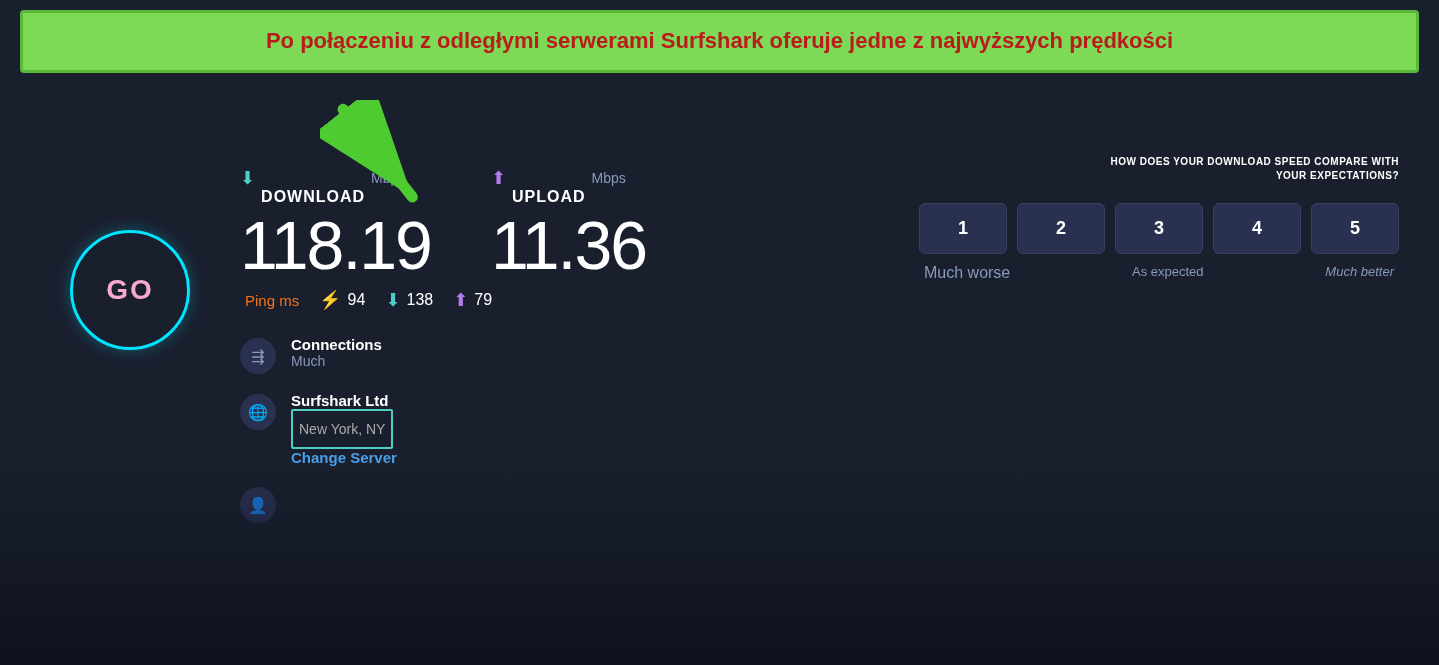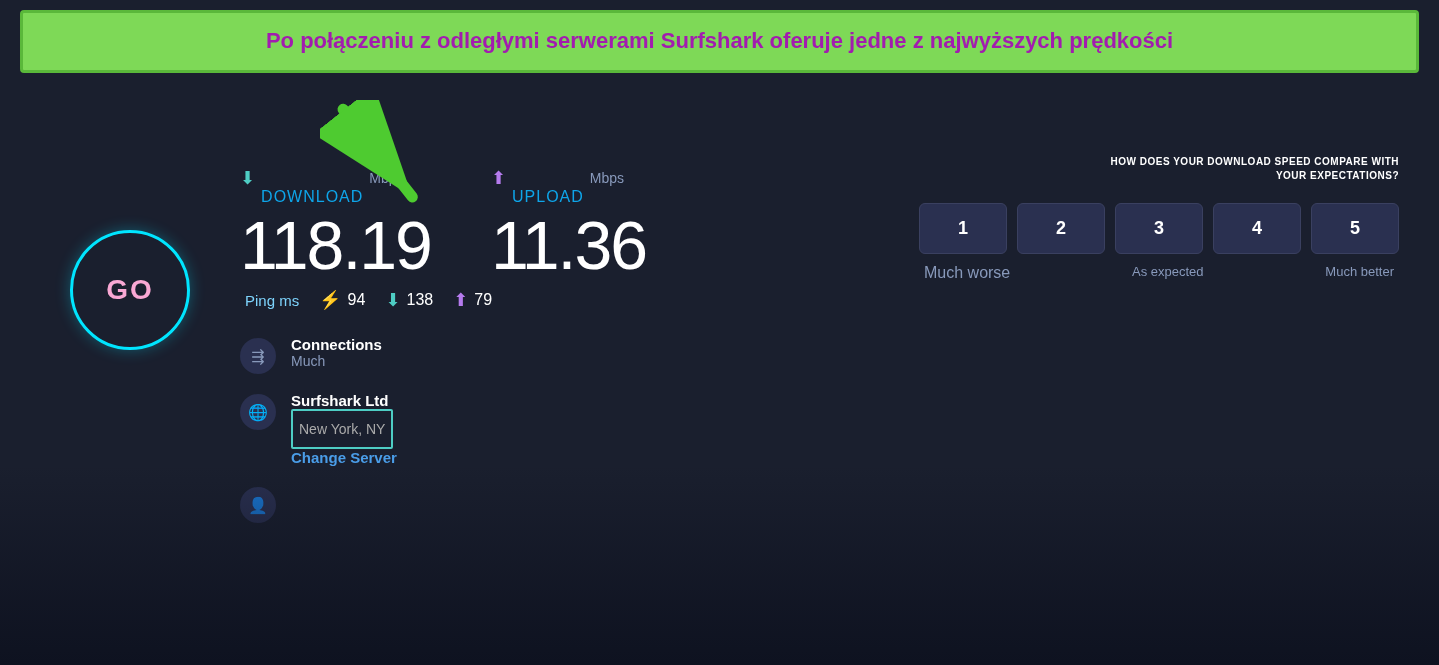--- a/index.html
+++ b/index.html
@@ -19,21 +19,21 @@
       padding: 14px 30px;
       text-align: center;
       position: absolute;
       top: 10px;
       left: 20px;
       right: 20px;
       border-radius: 4px;
       z-index: 10;
     }
     .banner-text {
-      color: #a21caf;
+      color: #b91c1c;
       font-size: 22px;
       font-weight: 900;
       line-height: 1.3;
     }
 
     
     .arrow-container {
       position: absolute;
       top: 100px;
       left: 320px;
@@ -106,23 +106,23 @@
     .speed-label {
       display: flex;
       align-items: center;
       gap: 6px;
       margin-bottom: 5px;
     }
     .speed-label-icon {
       font-size: 18px;
     }
     .speed-label-text {
-      color: #0ea5e9;
+      color: #ffffff;
       font-size: 16px;
-      font-weight: 400;
+      font-weight: 700;
       letter-spacing: 1px;
       margin-top: 38px;
     }
     .speed-label-unit {
       color: #8899bb;
       font-size: 14px;
       font-weight: 400;
     }
 
     .speed-value {
@@ -140,21 +140,21 @@
 
     
     .ping-row {
       display: flex;
       align-items: center;
       gap: 20px;
       margin-top: 10px;
       padding-left: 5px;
     }
     .ping-label {
-      color: #7dd3fc;
+      color: #f97316;
       font-size: 15px;
     }
     .ping-item {
       display: flex;
       align-items: center;
       gap: 6px;
       color: #ffffff;
       font-size: 16px;
     }
     .ping-icon-yellow { color: #f0c040; font-size: 18px; }
@@ -263,20 +263,21 @@
     }
     .rating-label-center {
       color: #8899bb;
       font-size: 13px;
       text-align: center;
     }
     .rating-label-right {
       color: #8899bb;
       font-size: 13px;
       text-align: left;
+      font-style: italic;
     }
 
     
     .bg-decoration {
       position: absolute;
       bottom: 0;
       left: 0;
       right: 0;
       height: 200px;
       background: linear-gradient(to top, #0e1220, transparent);

